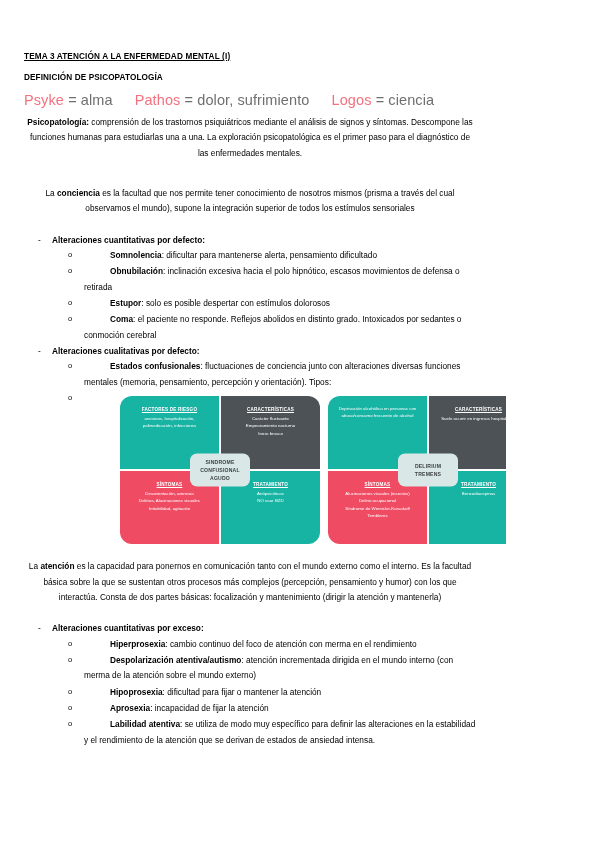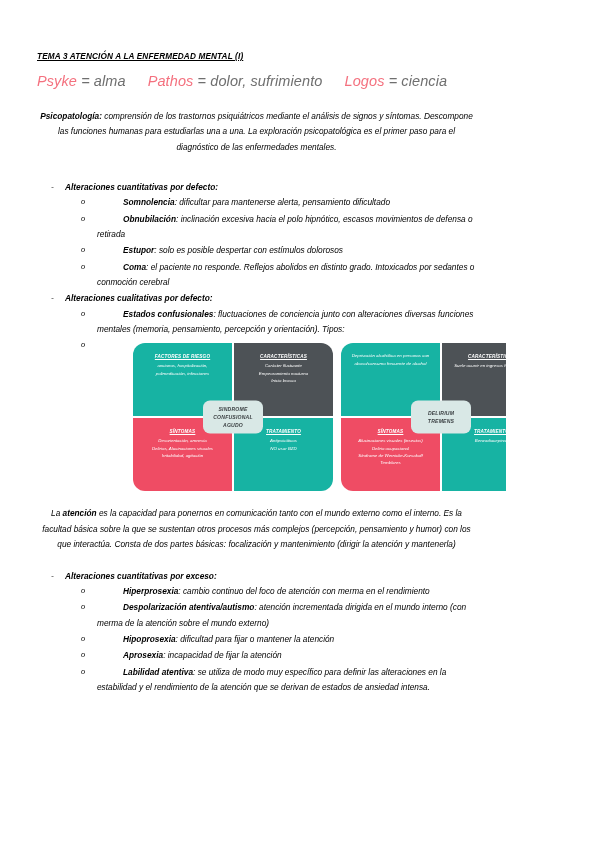--- a/index.html
+++ b/index.html
@@ -11,38 +11,37 @@
     font-family: "Liberation Sans", sans-serif;
     color: #000000;
   }
   .page {
     position: relative;
     width: 506px;
     height: 848px;
     background: #ffffff;
     overflow: hidden;
     box-sizing: border-box;
-    padding: 52px 30px 20px 37px;
-    font-style: italic;
+    padding: 52px 30px 20px 24px;
   }
   .doc-title {
     font-size: 8.2px;
     font-weight: bold;
     letter-spacing: 0.15px;
     text-decoration: underline;
     margin: 0 0 12px 0;
   }
   .section-head {
     font-size: 8.2px;
     font-weight: bold;
     letter-spacing: 0.1px;
     margin: 0 0 10px 0;
   }
   .etym {
-    margin: 0 0 20px 0;
+    margin: 0 0 7px 0;
     font-size: 14.5px;
     color: #6f6f6f;
     letter-spacing: 0.1px;
     white-space: nowrap;
   }
   .etym .term {
     color: #f4717f;
   }
   .etym .gap {
     display: inline-block;
@@ -176,33 +175,35 @@
   }
   .center-badge span { display: block; }
 </style>
 </head>
 <body>
 
 <div class="page">
 
   <div class="doc-title">TEMA 3 ATENCIÓN A LA ENFERMEDAD MENTAL (I)</div>
 
+  <div class="section-head">DEFINICIÓN DE PSICOPATOLOGÍA</div>
 
   <div class="etym">
     <span class="term">Psyke</span>
     <span>= alma</span><span class="gap"></span><span class="term">Pathos</span>
     <span>= dolor, sufrimiento</span><span class="gap"></span><span class="term">Logos</span>
     <span>= ciencia</span>
   </div>
 
   <p class="body"><b>Psicopatología:</b><span> comprensión de los trastornos psiquiátricos mediante el análisis de signos y síntomas. Descompone las funciones humanas para estudiarlas una a una. La exploración psicopatológica es el primer paso para el diagnóstico de las enfermedades mentales.</span></p>
 
   <div class="spacer-sm"></div>
 
 
+  <p class="body"><span>La </span><b>conciencia</b><span> es la facultad que nos permite tener conocimiento de nosotros mismos (prisma a través del cual observamos el mundo), supone la integración superior de todos los estímulos sensoriales</span></p>
 
   <ul class="lvl1">
     <li>
       <span class="dash">-</span>
       <span>Alteraciones cuantitativas por defecto:</span>
       <ul class="lvl2">
         <li>
           <span class="circ">o</span>
           <b>Somnolencia</b><span>: dificultar para mantenerse alerta, pensamiento dificultado</span>
         </li>

